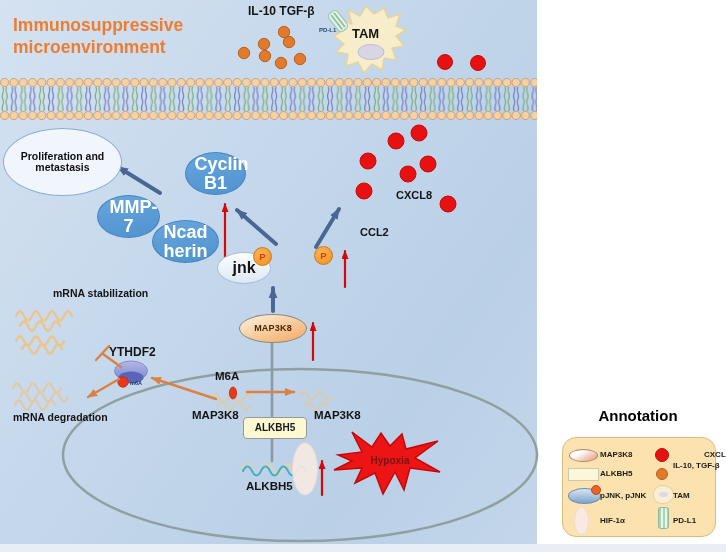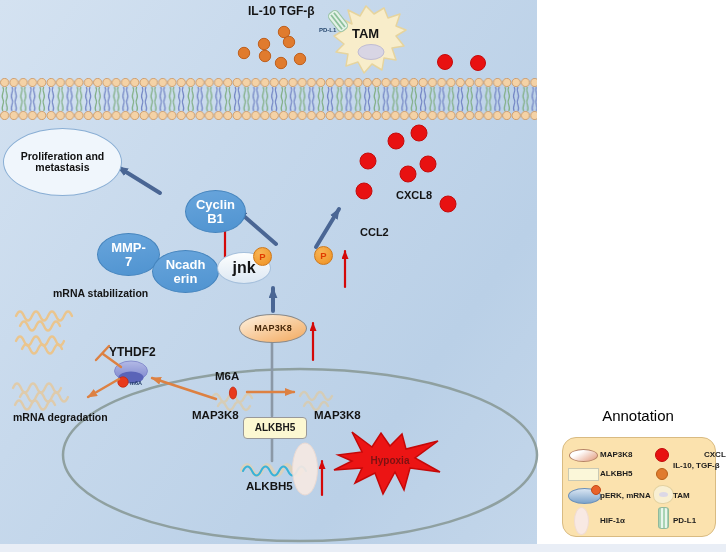--- a/index.html
+++ b/index.html
@@ -6,37 +6,37 @@
   body{font-family:"Liberation Sans",sans-serif;}
   #stage{position:relative;width:726px;height:552px;background:#ffffff;overflow:hidden;}
   #panel-bg{position:absolute;left:0;top:0;width:537px;height:544px;
     background:linear-gradient(125deg,#d4e2f1 0%,#c7d9ec 35%,#bad0e7 75%,#c3d6ea 100%);}
   #bottom-strip{position:absolute;left:0;top:544px;width:726px;height:8px;background:#e9eef6;}
   #scene{position:absolute;left:0;top:0;}
   .lbl{position:absolute;color:#141414;font-weight:bold;white-space:nowrap;z-index:3;}
   .node{position:absolute;display:flex;align-items:center;justify-content:center;
     text-align:center;font-weight:bold;z-index:3;line-height:1.05;}
   .blue-ell{background:linear-gradient(170deg,#68a5dc,#4f93d0);border:1px solid #4584bd;
-    border-radius:50%;color:#ffffff;font-size:13px;margin-top:38px;}
+    border-radius:50%;color:#ffffff;font-size:18px;}
   .soft-ell{background:linear-gradient(180deg,#fdfefe,#dde8f3);border:1px solid #a6c0dc;
     border-radius:50%;color:#151515;font-size:16px;align-items:center;}
   .pbadge{position:absolute;width:17px;height:17px;border-radius:50%;z-index:4;
     background:radial-gradient(circle at 35% 30%,#f8b555,#ef8f1f);border:1px solid #cf7818;
     color:#e03c00;font-size:9.5px;font-weight:bold;display:flex;align-items:center;justify-content:center;}
   #map3k8-oval{background:linear-gradient(160deg,#fdf2e1,#f3a95e);border:1.5px solid #8a8a8a;
     border-radius:50%;color:#46280a;font-size:9px;letter-spacing:.2px;}
   #alkbh5-box{background:#fcf8d2;border:1px solid #98989a;border-radius:4px;color:#1a1a1a;font-size:10px;}
   #prolif-ell{background:#f0f6fc;border:1.5px solid #89aed4;border-radius:50%;color:#101010;font-size:10.5px;}
   #main-title{position:absolute;left:13px;top:14px;width:195px;color:#ED7D31;
     font-size:17.5px;font-weight:bold;line-height:1.28;z-index:3;}
   #hypoxia-label{position:absolute;left:358px;top:455px;width:64px;text-align:center;
     color:#7d1212;font-size:10px;font-weight:bold;z-index:3;}
   
   #legend-title{position:absolute;left:562px;top:407px;width:152px;text-align:center;
-    color:#000;font-size:15px;font-weight:normal;z-index:3;}
+    color:#000;font-size:15px;font-weight:bold;z-index:3;}
   #legend-box{position:absolute;left:562px;top:437px;width:152px;height:98px;
     background:#fbe2ae;border:1.5px solid #d9bb82;border-radius:14px;z-index:3;}
   .lg-lbl{position:absolute;font-size:8px;font-weight:bold;color:#1c1c1c;white-space:nowrap;}
   .lg-ic{position:absolute;}
   #lg-map3k8-ic{left:6px;top:11px;width:27px;height:11px;border-radius:50%;
     background:linear-gradient(150deg,#ffffff 30%,#e2987a);border:1px solid #b58266;}
   #lg-alkbh5-ic{left:5px;top:30px;width:29px;height:11px;background:#fbf7d9;border:1px solid #c9c9b4;}
   #lg-perk-ic{left:5px;top:50px;width:31px;height:14px;border-radius:50%;
     background:linear-gradient(180deg,#d8e5f2,#7da4cb);border:1px solid #6a90ba;}
   #lg-perk-dot{position:absolute;left:22px;top:-4px;width:8px;height:8px;border-radius:50%;
@@ -180,20 +180,21 @@
     </g>
 
     <g stroke="#d40808" stroke-width="2.2" stroke-linecap="round">
       <line x1="225" y1="259" x2="225" y2="204" marker-end="url(#mRed)"></line>
       <line x1="345" y1="287" x2="345" y2="251" marker-end="url(#mRed)"></line>
       <line x1="313" y1="360" x2="313" y2="323" marker-end="url(#mRed)"></line>
       <line x1="322" y1="495" x2="322" y2="461" marker-end="url(#mRed)"></line>
     </g>
   </svg>
 
+  <div id="main-title">Immunosuppressive microenvironment</div>
   <div class="lbl" style="left:248px;top:4px;font-size:12px;">IL-10 TGF-β</div>
   <div class="lbl" style="left:352px;top:26px;font-size:13px;">TAM</div>
   <div class="lbl" style="left:319px;top:27px;font-size:6px;color:#27486e;">PD-L1</div>
   <div class="lbl" style="left:396px;top:189px;font-size:11px;">CXCL8</div>
   <div class="lbl" style="left:360px;top:226px;font-size:11px;">CCL2</div>
   <div class="lbl" style="left:53px;top:287px;font-size:10.5px;">mRNA stabilization</div>
   <div class="lbl" style="left:109px;top:345px;font-size:12px;">YTHDF2</div>
   <div class="lbl" style="left:13px;top:411px;font-size:10.5px;">mRNA degradation</div>
   <div class="lbl" style="left:215px;top:370px;font-size:11.5px;">M6A</div>
   <div class="lbl" style="left:192px;top:409px;font-size:11.5px;">MAP3K8</div>
@@ -203,21 +204,21 @@
 
   <div class="node" id="prolif-ell" style="left:3px;top:128px;width:101px;height:66px;padding:0 8px;">
     <span>Proliferation and metastasis</span>
   </div>
   <div class="node blue-ell" style="left:185px;top:152px;width:59px;height:41px;">
     <span style="width:42px;">Cyclin B1</span>
   </div>
   <div class="node blue-ell" style="left:97px;top:195px;width:61px;height:41px;">
     <span style="width:38px;">MMP-7</span>
   </div>
-  <div class="node blue-ell" style="left:152px;top:212px;width:65px;height:41px;">
+  <div class="node blue-ell" style="left:152px;top:220px;width:65px;height:41px;">
     <span style="width:44px;word-break:break-all;">Ncadherin</span>
   </div>
   <div class="node soft-ell" style="left:217px;top:252px;width:52px;height:30px;">
     <span>jnk</span>
   </div>
   <div class="pbadge" style="left:253px;top:247px;">
     <span>P</span>
   </div>
   <div class="pbadge" style="left:314px;top:246px;">
     <span>P</span>
@@ -231,21 +232,21 @@
 
   <div id="legend-title">Annotation</div>
   <div id="legend-box">
     <div class="lg-ic" id="lg-map3k8-ic"></div>
     <div class="lg-lbl" style="left:37px;top:12px;">MAP3K8</div>
     <div class="lg-ic" id="lg-alkbh5-ic"></div>
     <div class="lg-lbl" style="left:37px;top:31px;">ALKBH5</div>
     <div class="lg-ic" id="lg-perk-ic">
       <span id="lg-perk-dot"></span>
     </div>
-    <div class="lg-lbl" style="left:37px;top:53px;">pERK, mRNA</div>
+    <div class="lg-lbl" style="left:37px;top:53px;">pJNK, pJNK</div>
     <div class="lg-ic" id="lg-hif-ic"></div>
     <div class="lg-lbl" style="left:37px;top:78px;">HIF-1α</div>
 
     <div class="lg-ic" id="lg-cxcl8-ic"></div>
     <div class="lg-lbl" style="left:110px;top:12px;margin-left:31px;">CXCL8, CCL2</div>
     <div class="lg-ic" id="lg-il10-ic"></div>
     <div class="lg-lbl" style="left:110px;top:23px;">IL-10, TGF-β</div>
     <div class="lg-ic" id="lg-tam-ic">
       <span id="lg-tam-nuc"></span>
     </div>

